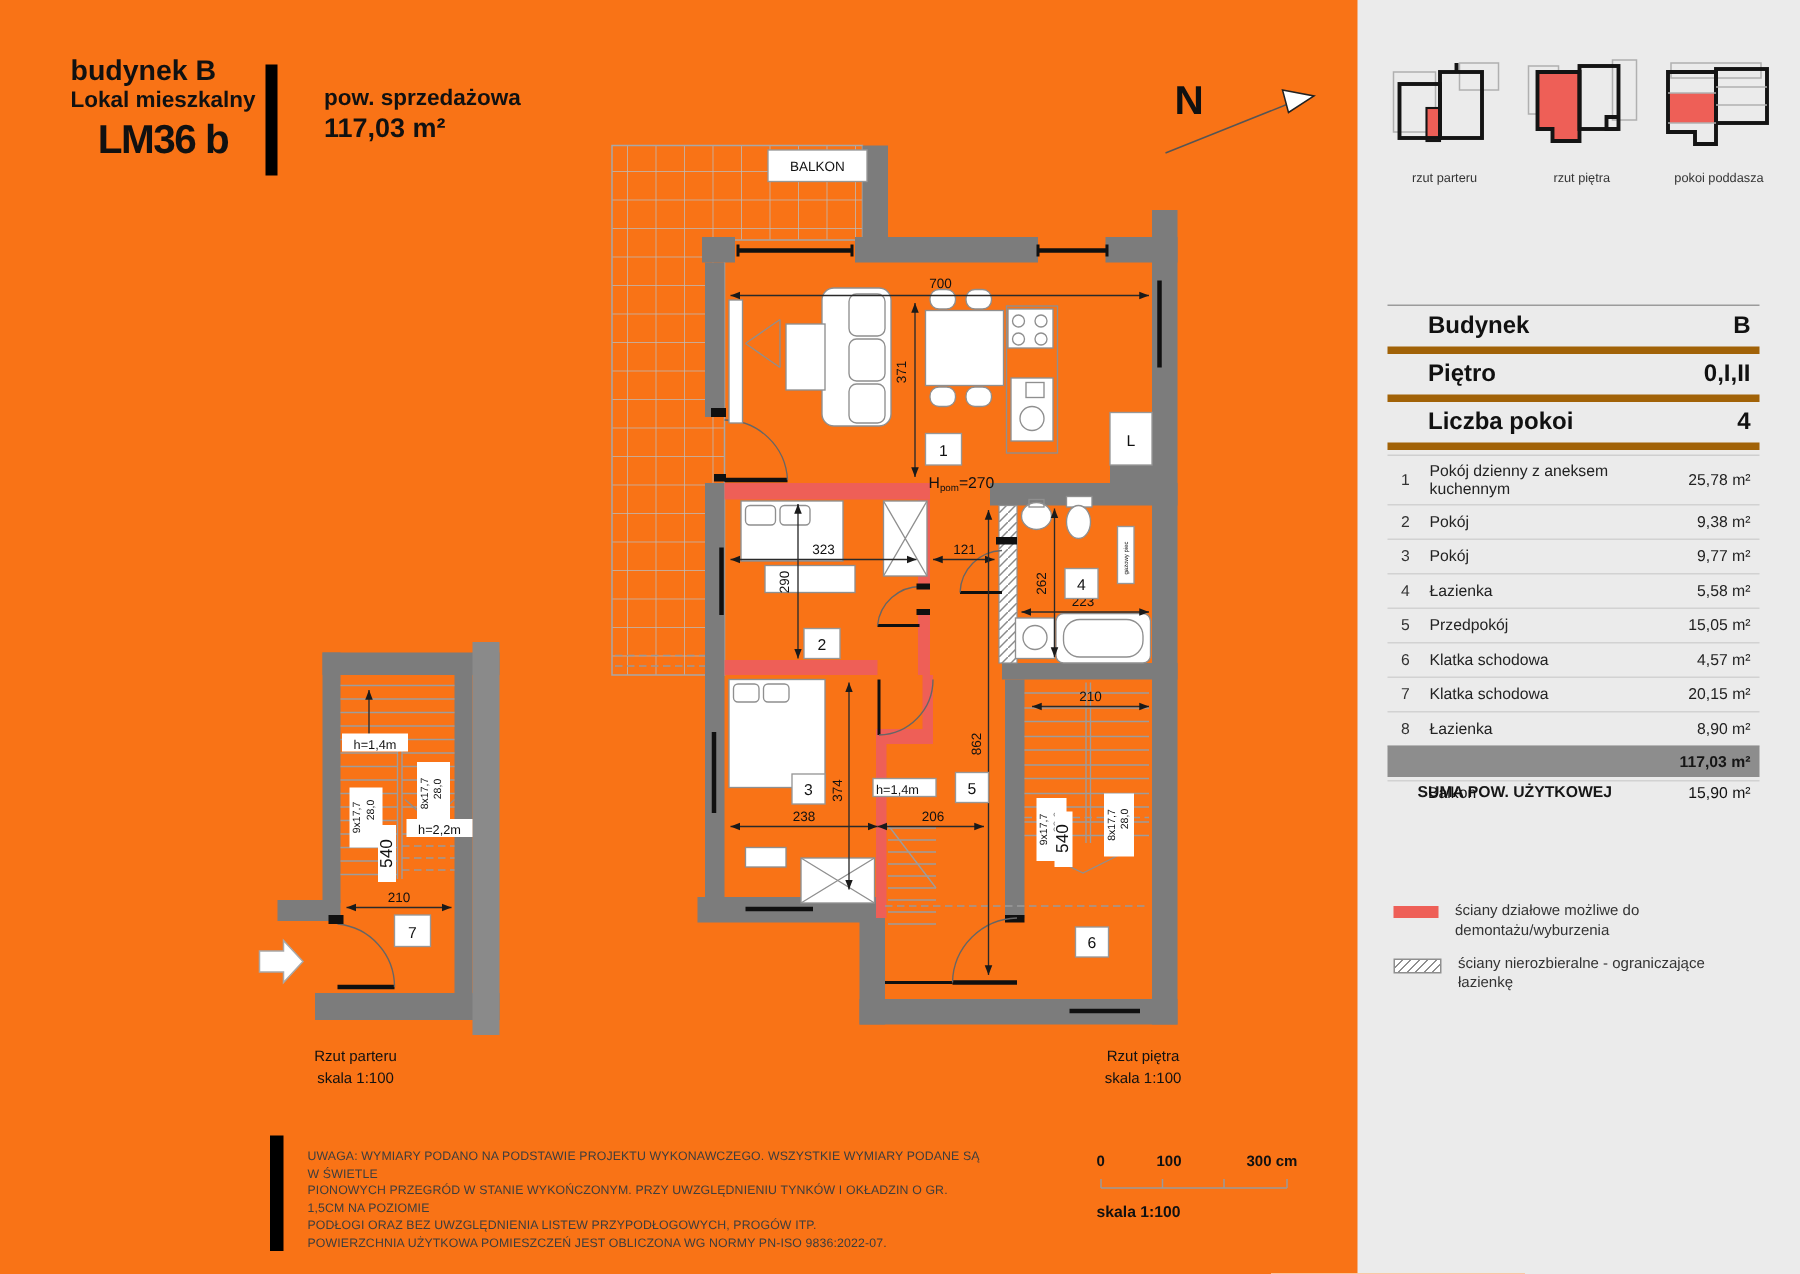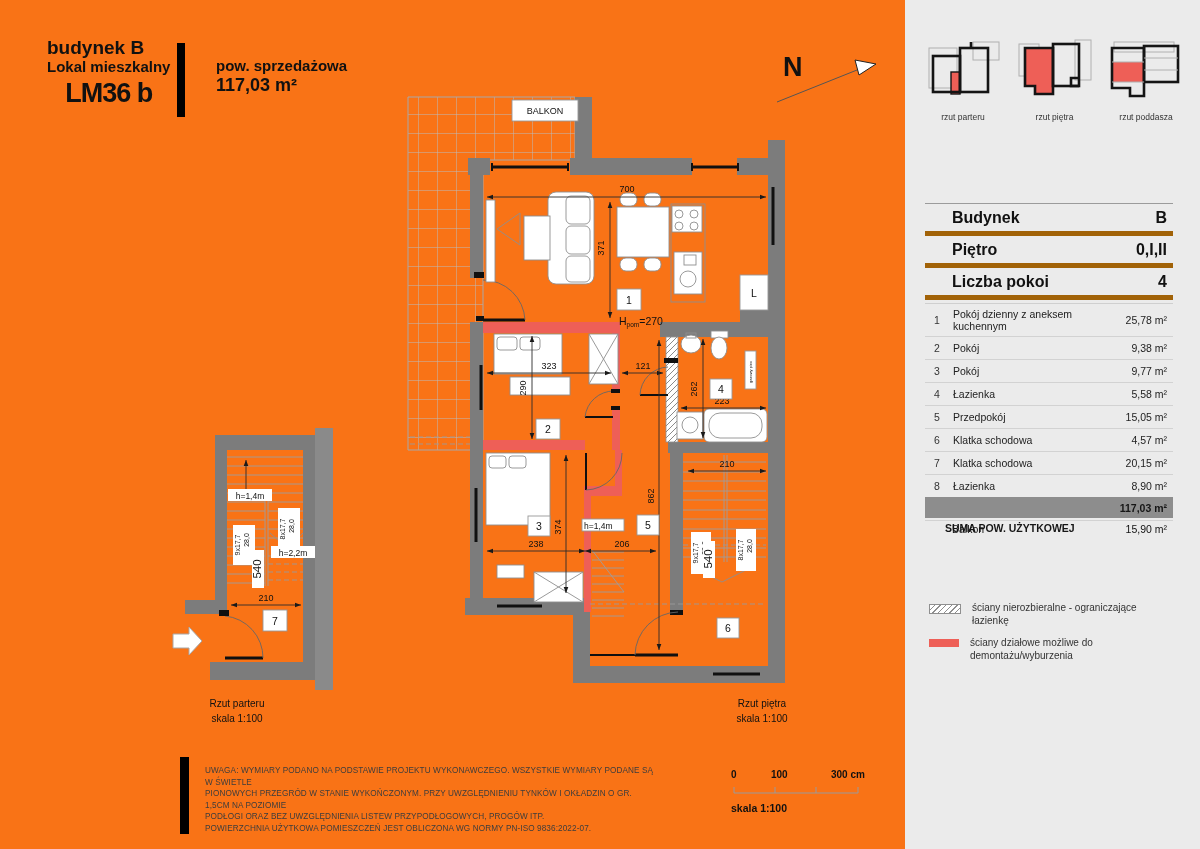--- a/index.html
+++ b/index.html
@@ -406,21 +406,21 @@
         <svg width="84" height="70" viewBox="0 0 84 70">
           <rect class="ic-thin" x="10" y="8" width="60" height="10"></rect>
           <rect class="ic-red" x="8" y="28" width="32" height="20"></rect>
           <path class="ic-outline" d="M8,14 H40 V62 H26 V54 H8 Z"></path>
           <rect class="ic-outline" x="40" y="12" width="34" height="36"></rect>
           <line class="ic-thin" x1="8" y1="28" x2="40" y2="28" stroke="#555"></line>
           <line class="ic-thin" x1="8" y1="48" x2="40" y2="48" stroke="#555"></line>
           <line class="ic-thin" x1="40" y1="24" x2="74" y2="24" stroke="#888"></line>
           <line class="ic-thin" x1="40" y1="36" x2="74" y2="36" stroke="#888"></line>
         </svg>
-        <div class="mini-label">rzut poddasza</div>
+        <div class="mini-label">pokoi poddasza</div>
       </div>
     </div>
 
     <div id="info-table">
       <div class="info-row">
         <div class="info-lab">Budynek</div>
         <div class="info-val">B</div>
       </div>
       <div class="info-row">
         <div class="info-lab">Piętro</div>
@@ -487,26 +487,26 @@
 
     <div id="post-rows">
       <div class="p-row">
         <div class="p-lab">Balkon</div>
         <div class="p-val">15,90 m²</div>
       </div>
     </div>
 
     <div id="legend">
       <div class="lg-item">
+        <div class="lg-swatch-red"></div>
+        <div class="lg-text">ściany działowe możliwe do demontażu/wyburzenia</div>
+      </div>
+      <div class="lg-item">
         <div class="lg-swatch-hatch"></div>
         <div class="lg-text">ściany nierozbieralne - ograniczające łazienkę</div>
-      </div>
-      <div class="lg-item">
-        <div class="lg-swatch-red"></div>
-        <div class="lg-text">ściany działowe możliwe do demontażu/wyburzenia</div>
       </div>
     </div>
   </div>
 
   <div id="f-bar"></div>
   <div id="f-note">
     <div>UWAGA: WYMIARY PODANO NA PODSTAWIE PROJEKTU WYKONAWCZEGO. WSZYSTKIE WYMIARY PODANE SĄ W ŚWIETLE</div>
     <div>PIONOWYCH PRZEGRÓD W STANIE WYKOŃCZONYM. PRZY UWZGLĘDNIENIU TYNKÓW I OKŁADZIN O GR. 1,5CM NA POZIOMIE</div>
     <div>PODŁOGI ORAZ BEZ UWZGLĘDNIENIA LISTEW PRZYPODŁOGOWYCH, PROGÓW ITP.</div>
     <div>POWIERZCHNIA UŻYTKOWA POMIESZCZEŃ JEST OBLICZONA WG NORMY PN-ISO 9836:2022-07.</div>

